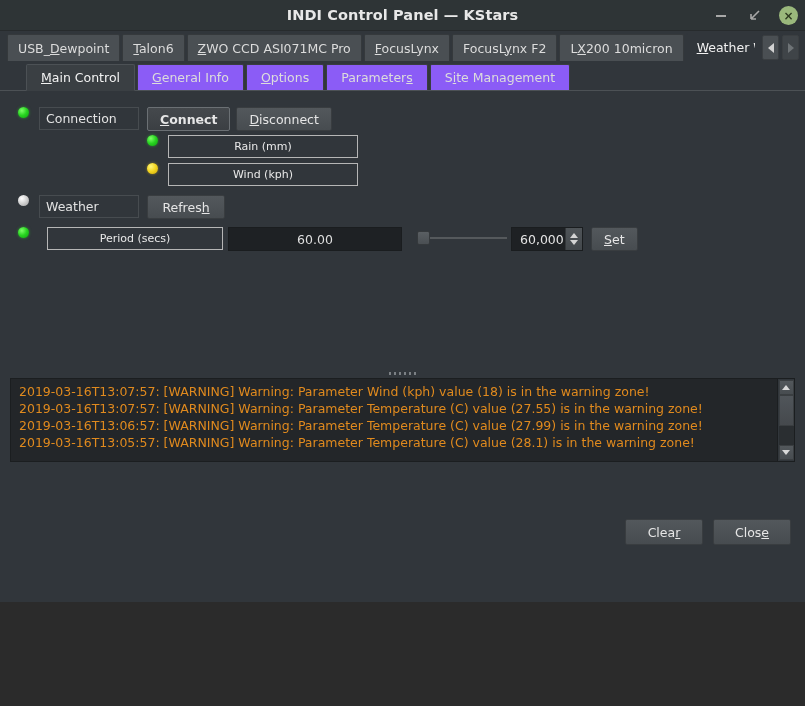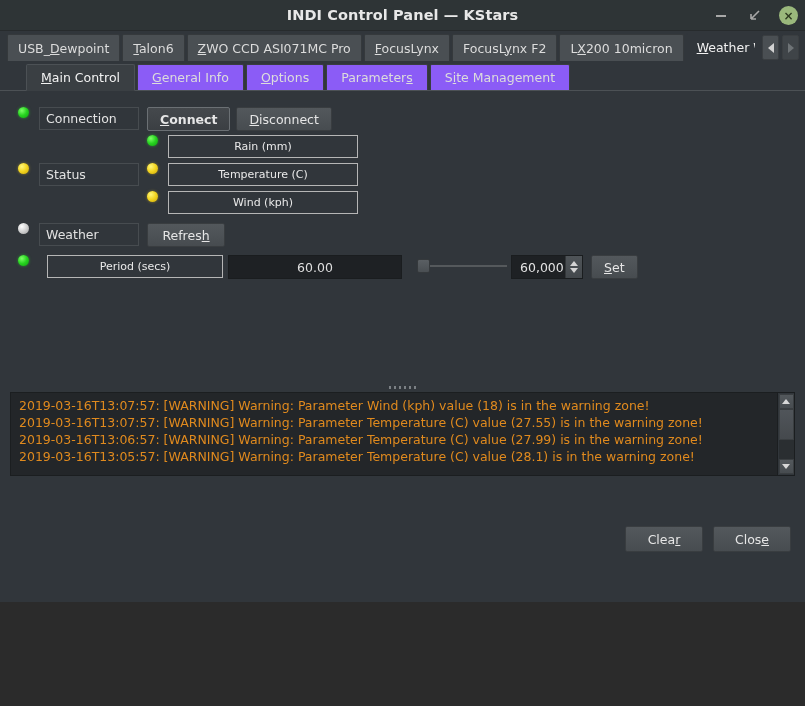--- a/index.html
+++ b/index.html
@@ -469,27 +469,20 @@
       </div>
 
       <div class="row">
         <div class="led-spacer"></div>
         <div class="namebox-spacer"></div>
         <div style="width:8px"></div>
         <div class="led led-green"></div>
         <div class="valuelabel" style="width:190px">Rain (mm)</div>
       </div>
 
-      <div class="row">
-        <div class="led led-yellow"></div>
-        <div class="namebox">Status</div>
-        <div style="width:8px"></div>
-        <div class="led led-yellow"></div>
-        <div class="valuelabel" style="width:190px">Temperature (C)</div>
-      </div>
 
       <div class="row">
         <div class="led-spacer"></div>
         <div class="namebox-spacer"></div>
         <div style="width:8px"></div>
         <div class="led led-yellow"></div>
         <div class="valuelabel" style="width:190px">Wind (kph)</div>
       </div>
 
       <div class="row" style="margin-top:4px">

